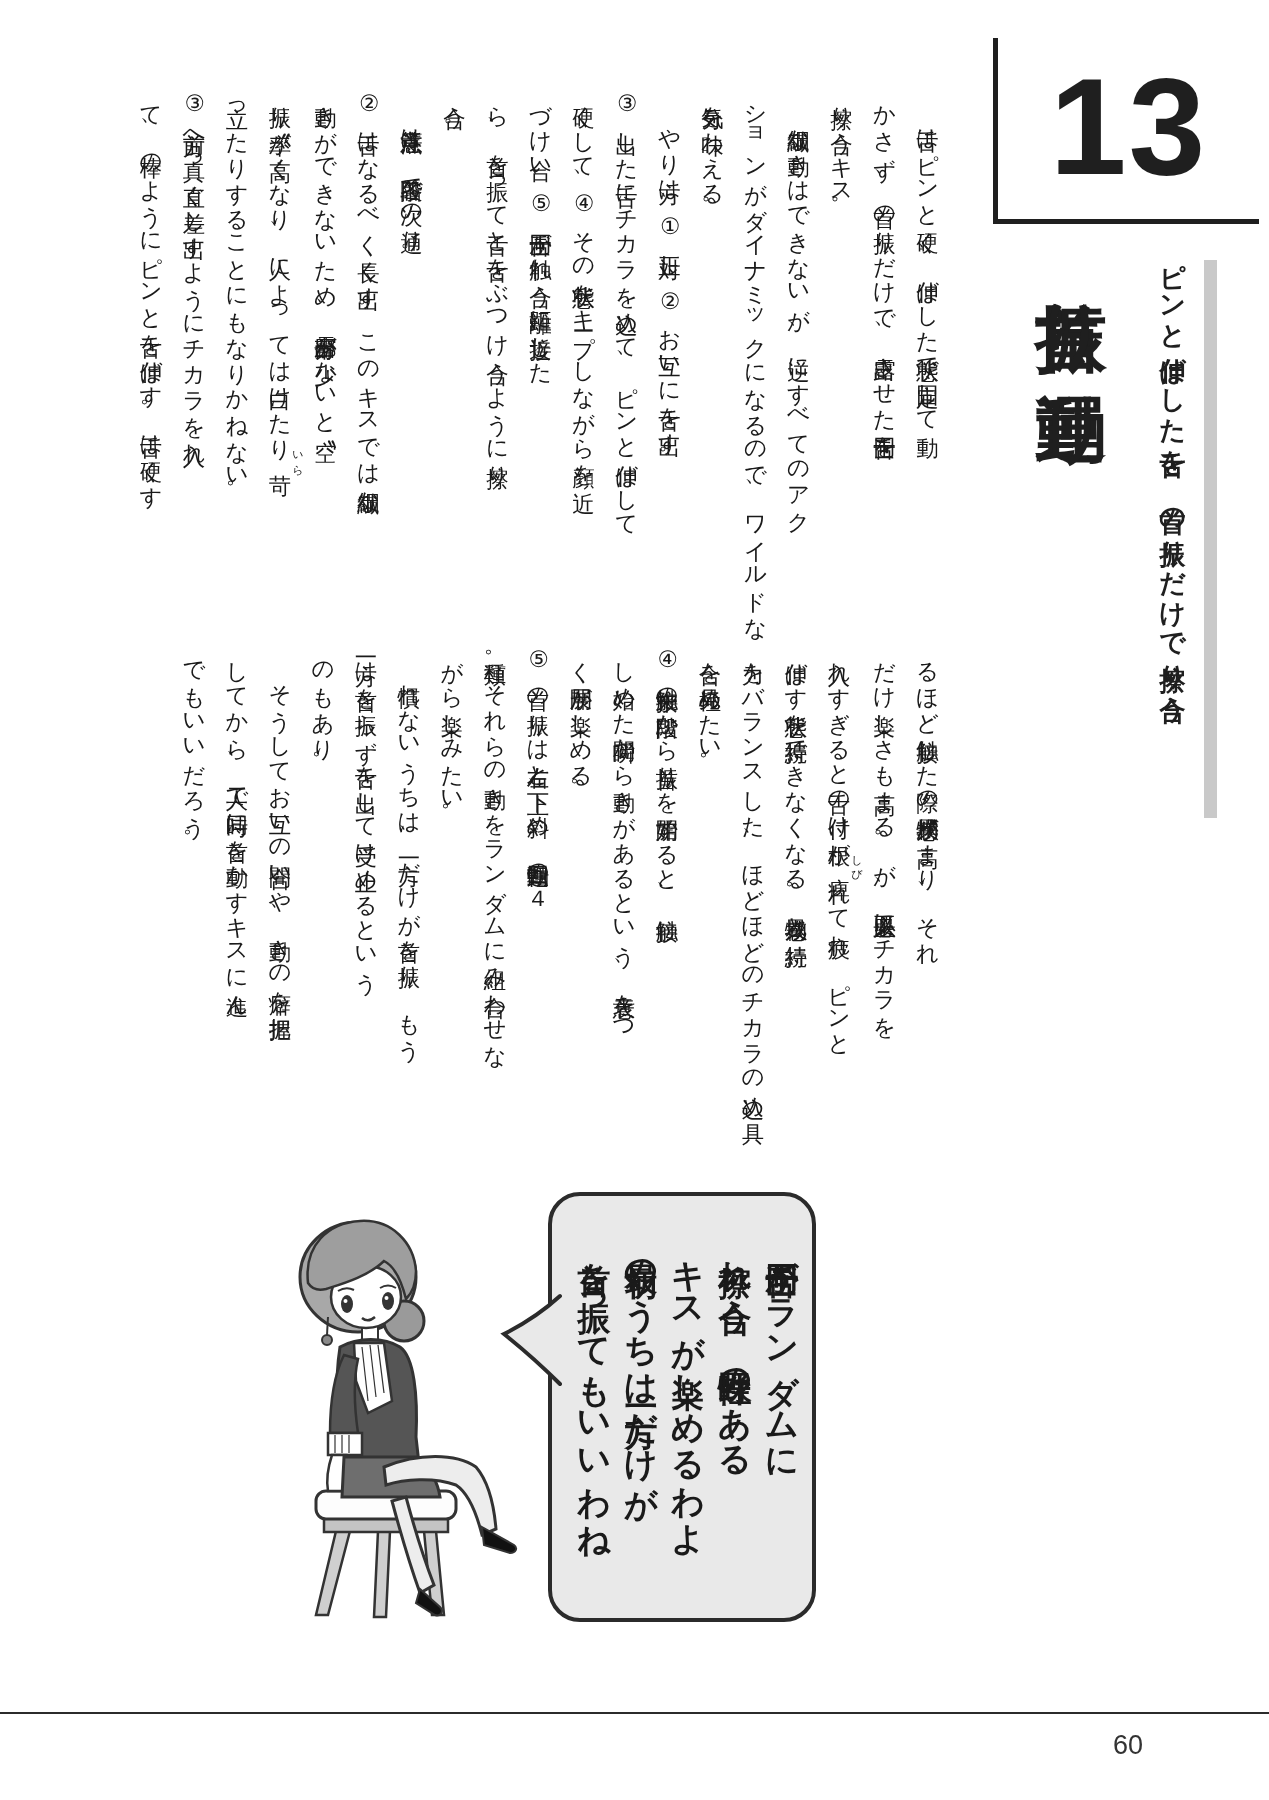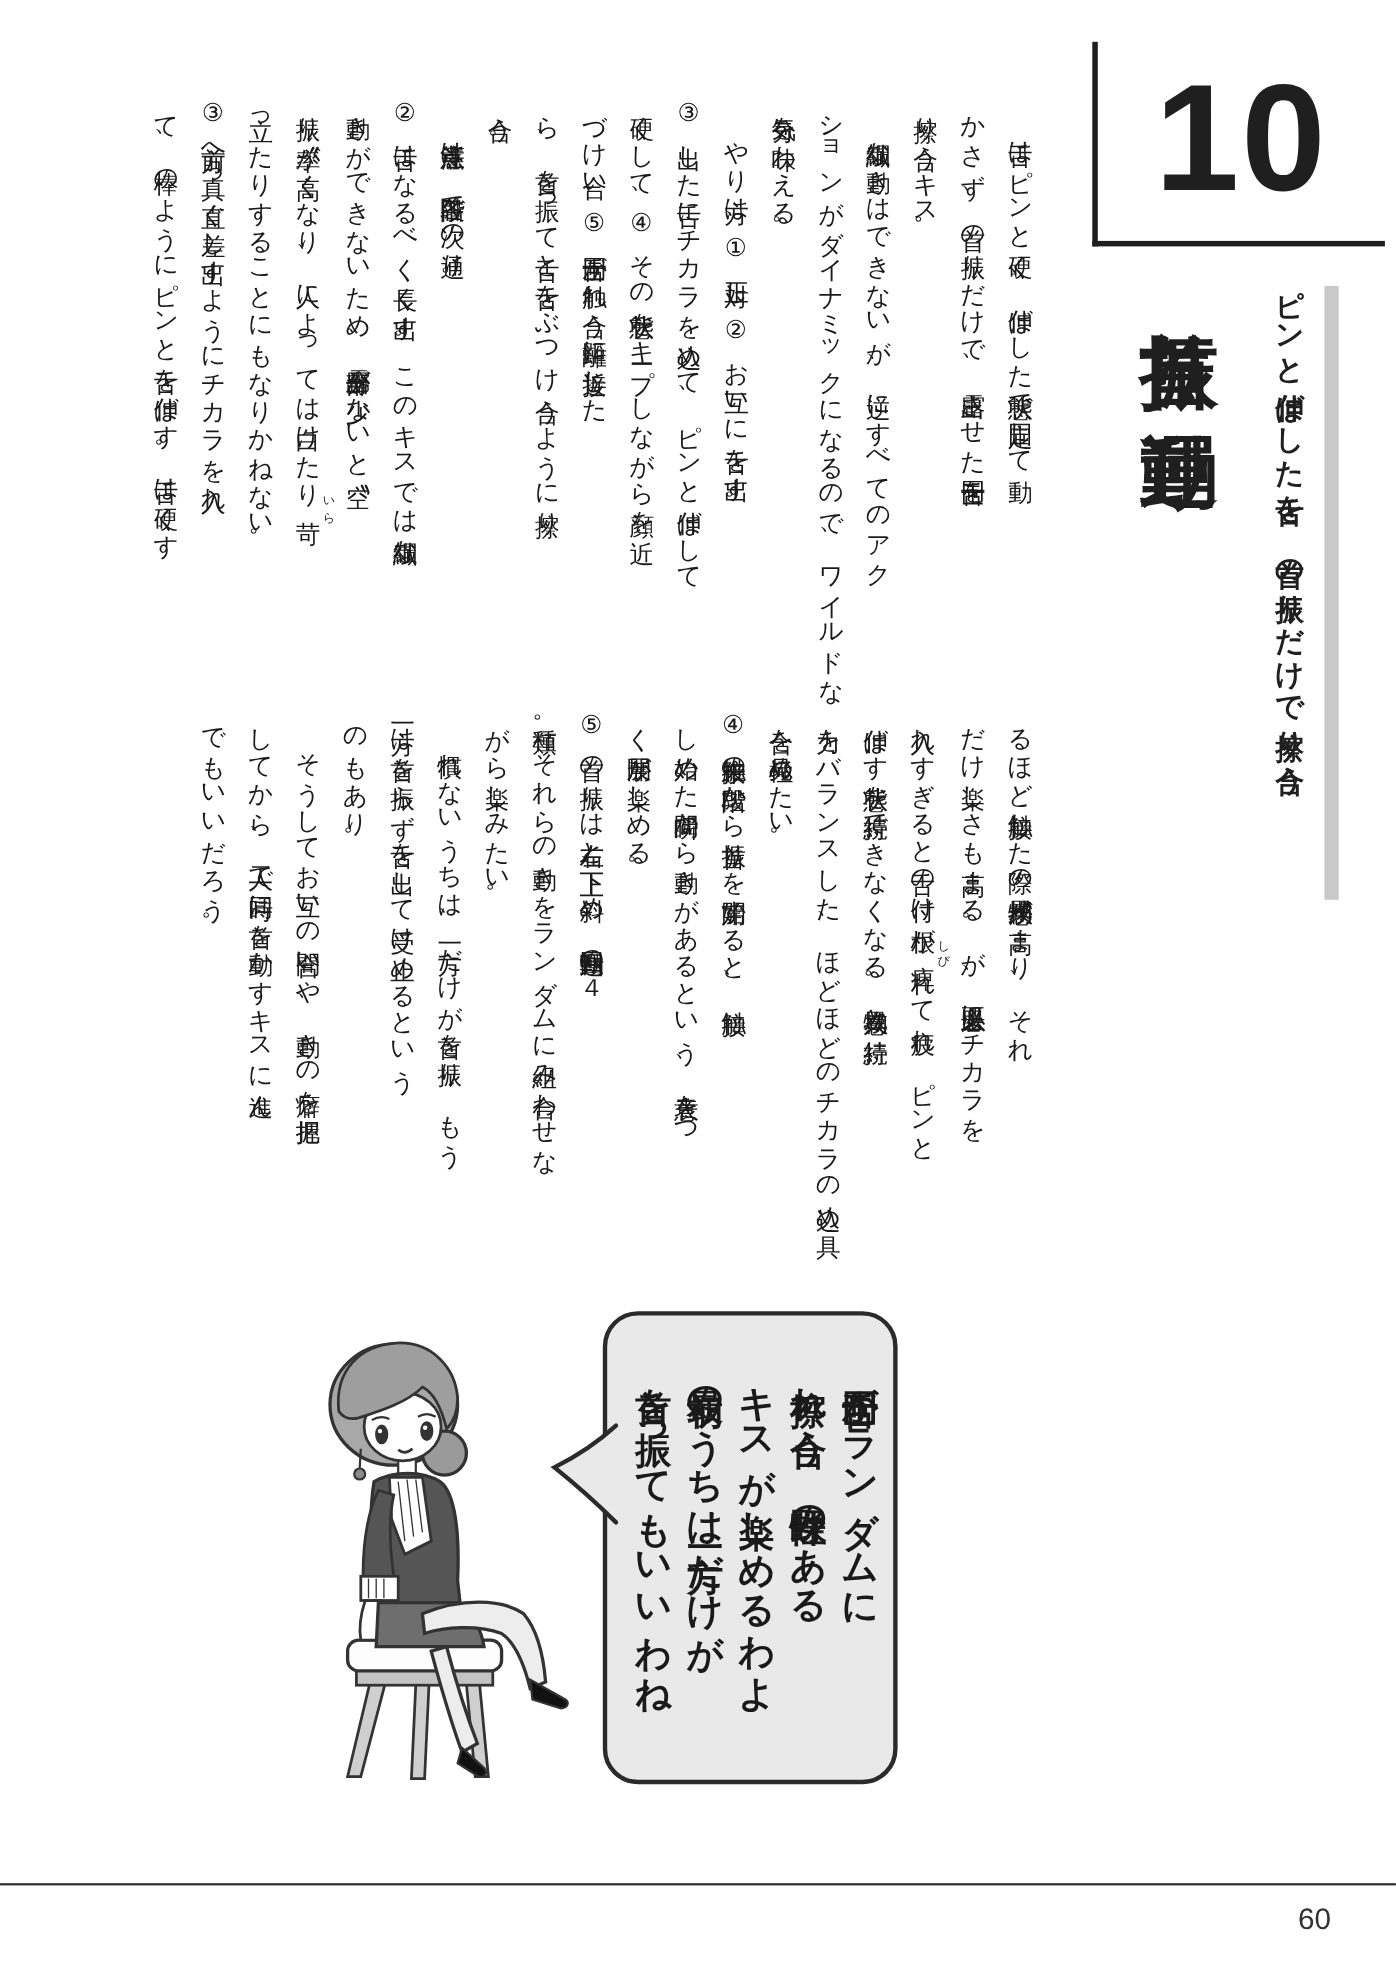--- a/index.html
+++ b/index.html
@@ -31,28 +31,28 @@
 
   
   .bubble { left:548px; top:1192px; width:268px; height:430px;
     background:#e9e9e9; border:4px solid #2b2b2b; border-radius:32px; }
   .bubble-text { left:562px; top:1238px; width:244px; height:376px;
     font-size:33px; font-weight:700; line-height:47px; color:#1a1a1a; }
   .bubble-text .col { white-space:nowrap; }
   .bubble-tail { left:494px; top:1288px; }
 
   .footer-rule { left:0; top:1712px; width:1269px; height:0; border-top:2px solid #2b2b2b; }
-  .page-num { left:1160px; top:1730px; width:70px; text-align:center;
+  .page-num { left:1113px; top:1730px; width:70px; text-align:left;
     font-size:27px; color:#333; }
 </style>
 </head>
 <body>
 
 <div class="abs chapter-box">
-  <div class="chapter-num">10</div>
+  <div class="chapter-num">13</div>
 </div>
 
 <div class="abs vtext page-title">首振り運動</div>
 <div class="abs vtext page-subtitle">ピンと伸ばした舌を、首の振りだけで擦り合う</div>
 <div class="abs subtitle-bar"></div>
 
 <div id="block1" class="abs vtext body-block">
   <div class="col">　舌はピンと硬く、伸ばした状態で固定して動</div>
   <div class="col">かさず、首の振りだけで、露出させた舌同士を</div>
   <div class="col">擦り合うキス。</div>

